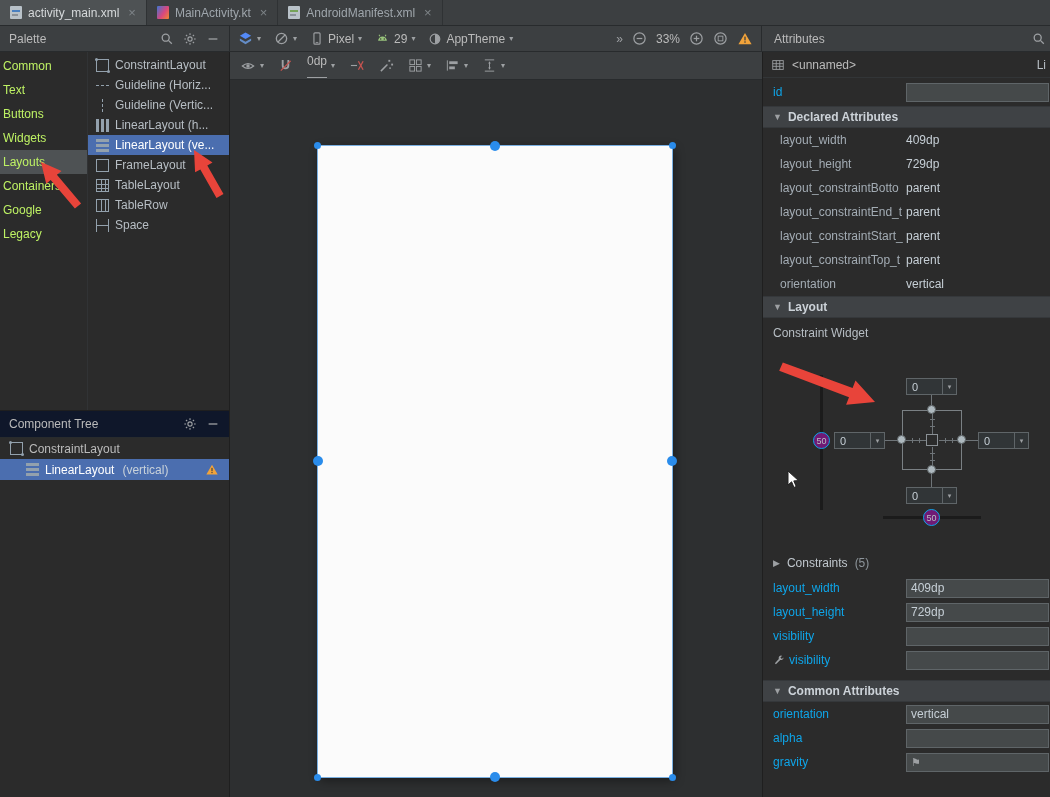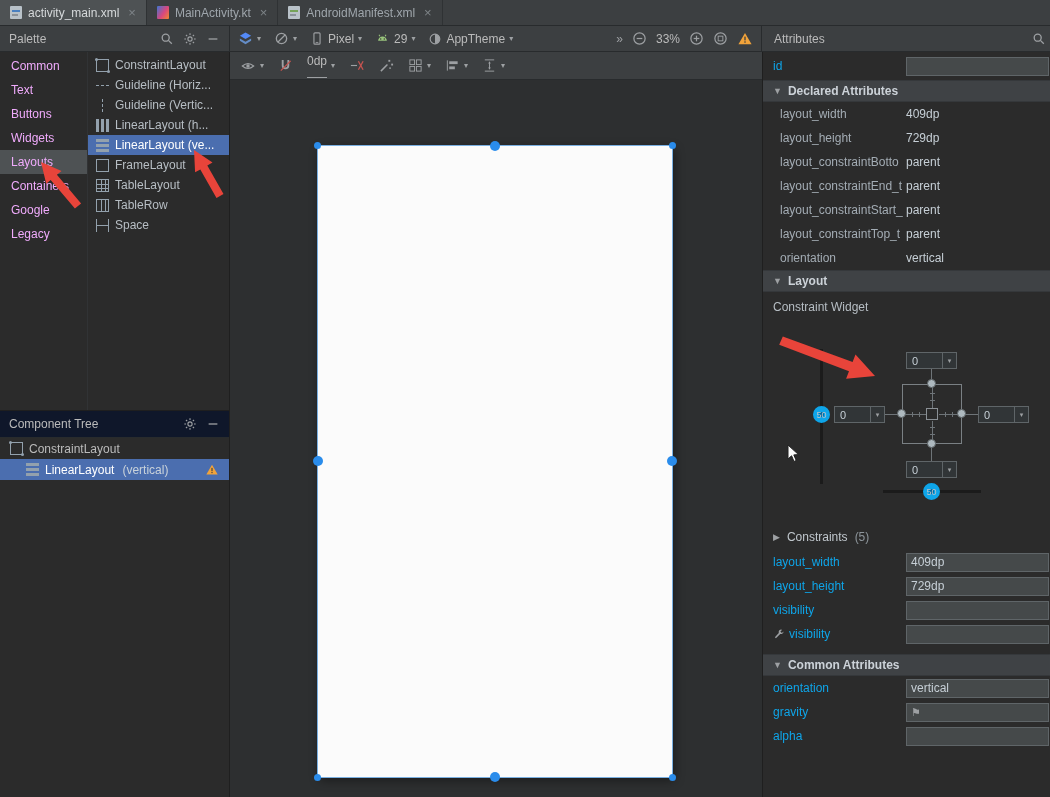--- a/index.html
+++ b/index.html
@@ -30,21 +30,21 @@
 .hicons{margin-left:auto;display:flex;gap:9px;align-items:center}
 .tbi{display:flex;align-items:center;gap:4px;white-space:nowrap}
 .caret{font-size:8px;color:#9da0a3}
 .zoomgrp{margin-left:auto;display:flex;align-items:center;gap:9px}
 svg.i{display:block}
 
 
 .palette{position:absolute;left:0;top:52px;width:230px;height:358px;background:#2b2b2b;
   border-right:1px solid #1f1f1f;display:flex}
 .cats{width:88px;border-right:1px solid #313335;padding-top:2px}
-.cat{height:24px;line-height:24px;padding-left:11px;color:#f0abfc;white-space:nowrap}
+.cat{height:24px;line-height:24px;padding-left:3px;color:#bef264;white-space:nowrap}
 .cat.sel{background:#4e5254}
 .comps{flex:1;padding-top:3px}
 .comp{height:20px;display:flex;align-items:center;gap:6px;padding-left:8px;color:#b7bec4;white-space:nowrap;overflow:hidden}
 .comp.sel{background:#4b6eaf;color:#ffffff}
 .pi{width:13px;height:13px;flex:none;position:relative}
 .pi-cl{border:1px solid #93a1ad}
 .pi-cl::before{content:"";position:absolute;left:-2px;top:-2px;width:3px;height:3px;border-radius:50%;background:#93a1ad}
 .pi-cl::after{content:"";position:absolute;right:-2px;bottom:-2px;width:3px;height:3px;border-radius:50%;background:#93a1ad}
 .pi-gh::before{content:"";position:absolute;left:0;right:0;top:6px;border-top:1px dashed #93a1ad}
 .pi-gv::before{content:"";position:absolute;top:0;bottom:0;left:6px;border-left:1px dashed #93a1ad}
@@ -104,21 +104,21 @@
 
 .cw{position:relative;height:210px}
 .mcombo{position:absolute;width:51px;height:17px;background:#313537;border:1px solid #5f6568;
   display:flex;align-items:center;font-size:11px;color:#c6cfd6}
 .mcombo .mval{flex:1;padding-left:5px}
 .mcombo .mdd{width:14px;height:100%;border-left:1px solid #5f6568;display:flex;align-items:center;justify-content:center;font-size:7px;color:#9da0a3}
 .cwbox{position:absolute;left:139px;top:70px;width:60px;height:60px;border:1px solid #7a8084}
 .cwline{position:absolute;background:#6e7478}
 .anchor{position:absolute;width:9px;height:9px;border-radius:50%;background:#aeb9bf;border:1px solid #5f6568}
 .csq{position:absolute;left:163px;top:94px;width:12px;height:12px;border:1px solid #8a9095}
-.bias{position:absolute;width:17px;height:17px;border-radius:50%;background:#0369a1;border:6px solid #0ea5e9;
+.bias{position:absolute;width:17px;height:17px;border-radius:50%;background:#701a75;border:1px solid #0ea5e9;
   color:#b9c0c5;font-size:9px;display:flex;align-items:center;justify-content:center}
 .vslider{position:absolute;left:57px;top:35px;width:3px;height:135px;background:#1b1b1b}
 .hslider{position:absolute;left:120px;top:176px;width:98px;height:3px;background:#1b1b1b}
 
 
 .ann{position:absolute;z-index:60;pointer-events:none}
 </style>
 </head>
 <body>
 
@@ -392,20 +392,33 @@
       <span class="h hb" style="right:-5px;top:310px"></span>
       <span class="h hs" style="left:-4px;bottom:-4px"></span>
       <span class="h hb" style="left:172px;bottom:-5px"></span>
       <span class="h hs" style="right:-4px;bottom:-4px"></span>
 
     </div>
   </div>
 
   <div class="attrs">
 
+    <div class="namerow">
+      <svg class="i" width="14" height="14" viewBox="0 0 16 16">
+          <g stroke="#9da0a3" fill="none">
+            <rect x="2" y="3" width="12" height="10"></rect>
+            <line x1="2" y1="6.5" x2="14" y2="6.5"></line>
+            <line x1="2" y1="9.5" x2="14" y2="9.5"></line>
+            <line x1="6" y1="3" x2="6" y2="13"></line>
+            <line x1="10" y1="3" x2="10" y2="13"></line>
+          </g>
+        </svg>
+      <span>&lt;unnamed&gt;</span>
+      <span class="typ">Li</span>
+    </div>
 
     <div class="idrow">
       <span class="lab">id</span>
       <input class="tinput" value="" style="">
     </div>
 
     <div class="sect">
       <span class="tri">▼</span>
       <span>Declared Attributes</span>
     </div>
@@ -536,28 +549,28 @@
     <div class="sect mt8">
       <span class="tri">▼</span>
       <span>Common Attributes</span>
     </div>
 
     <div class="frow">
       <span class="lab">orientation</span>
       <input class="tinput" value="vertical" style="">
     </div>
     <div class="frow">
+      <span class="lab">alpha</span>
+      <input class="tinput" value="" style="">
+    </div>
+    <div class="frow">
       <span class="lab">gravity</span>
       <div class="tinput" style="display:flex;align-items:center">
         <span style="color:#9da0a3;font-size:11px">⚑</span>
       </div>
-    </div>
-    <div class="frow">
-      <span class="lab">alpha</span>
-      <input class="tinput" value="" style="">
     </div>
   </div>
 
   <svg class="ann" style="left:38px;top:158px" width="46" height="54" viewBox="0 0 46 54">
     <polygon points="3,4 23.5,12.9 18.9,16.7 43.1,45.4 36.9,50.6 12.7,21.9 8.2,25.7" fill="#e8443a"></polygon>
   </svg>
   <svg class="ann" style="left:188px;top:142px" width="38" height="60" viewBox="0 0 38 60">
     <polygon points="6,8 24.5,20.5 19.3,23.4 35.5,52 28.5,56 12.3,27.4 7.1,30.3" fill="#e8443a"></polygon>
   </svg>
 

